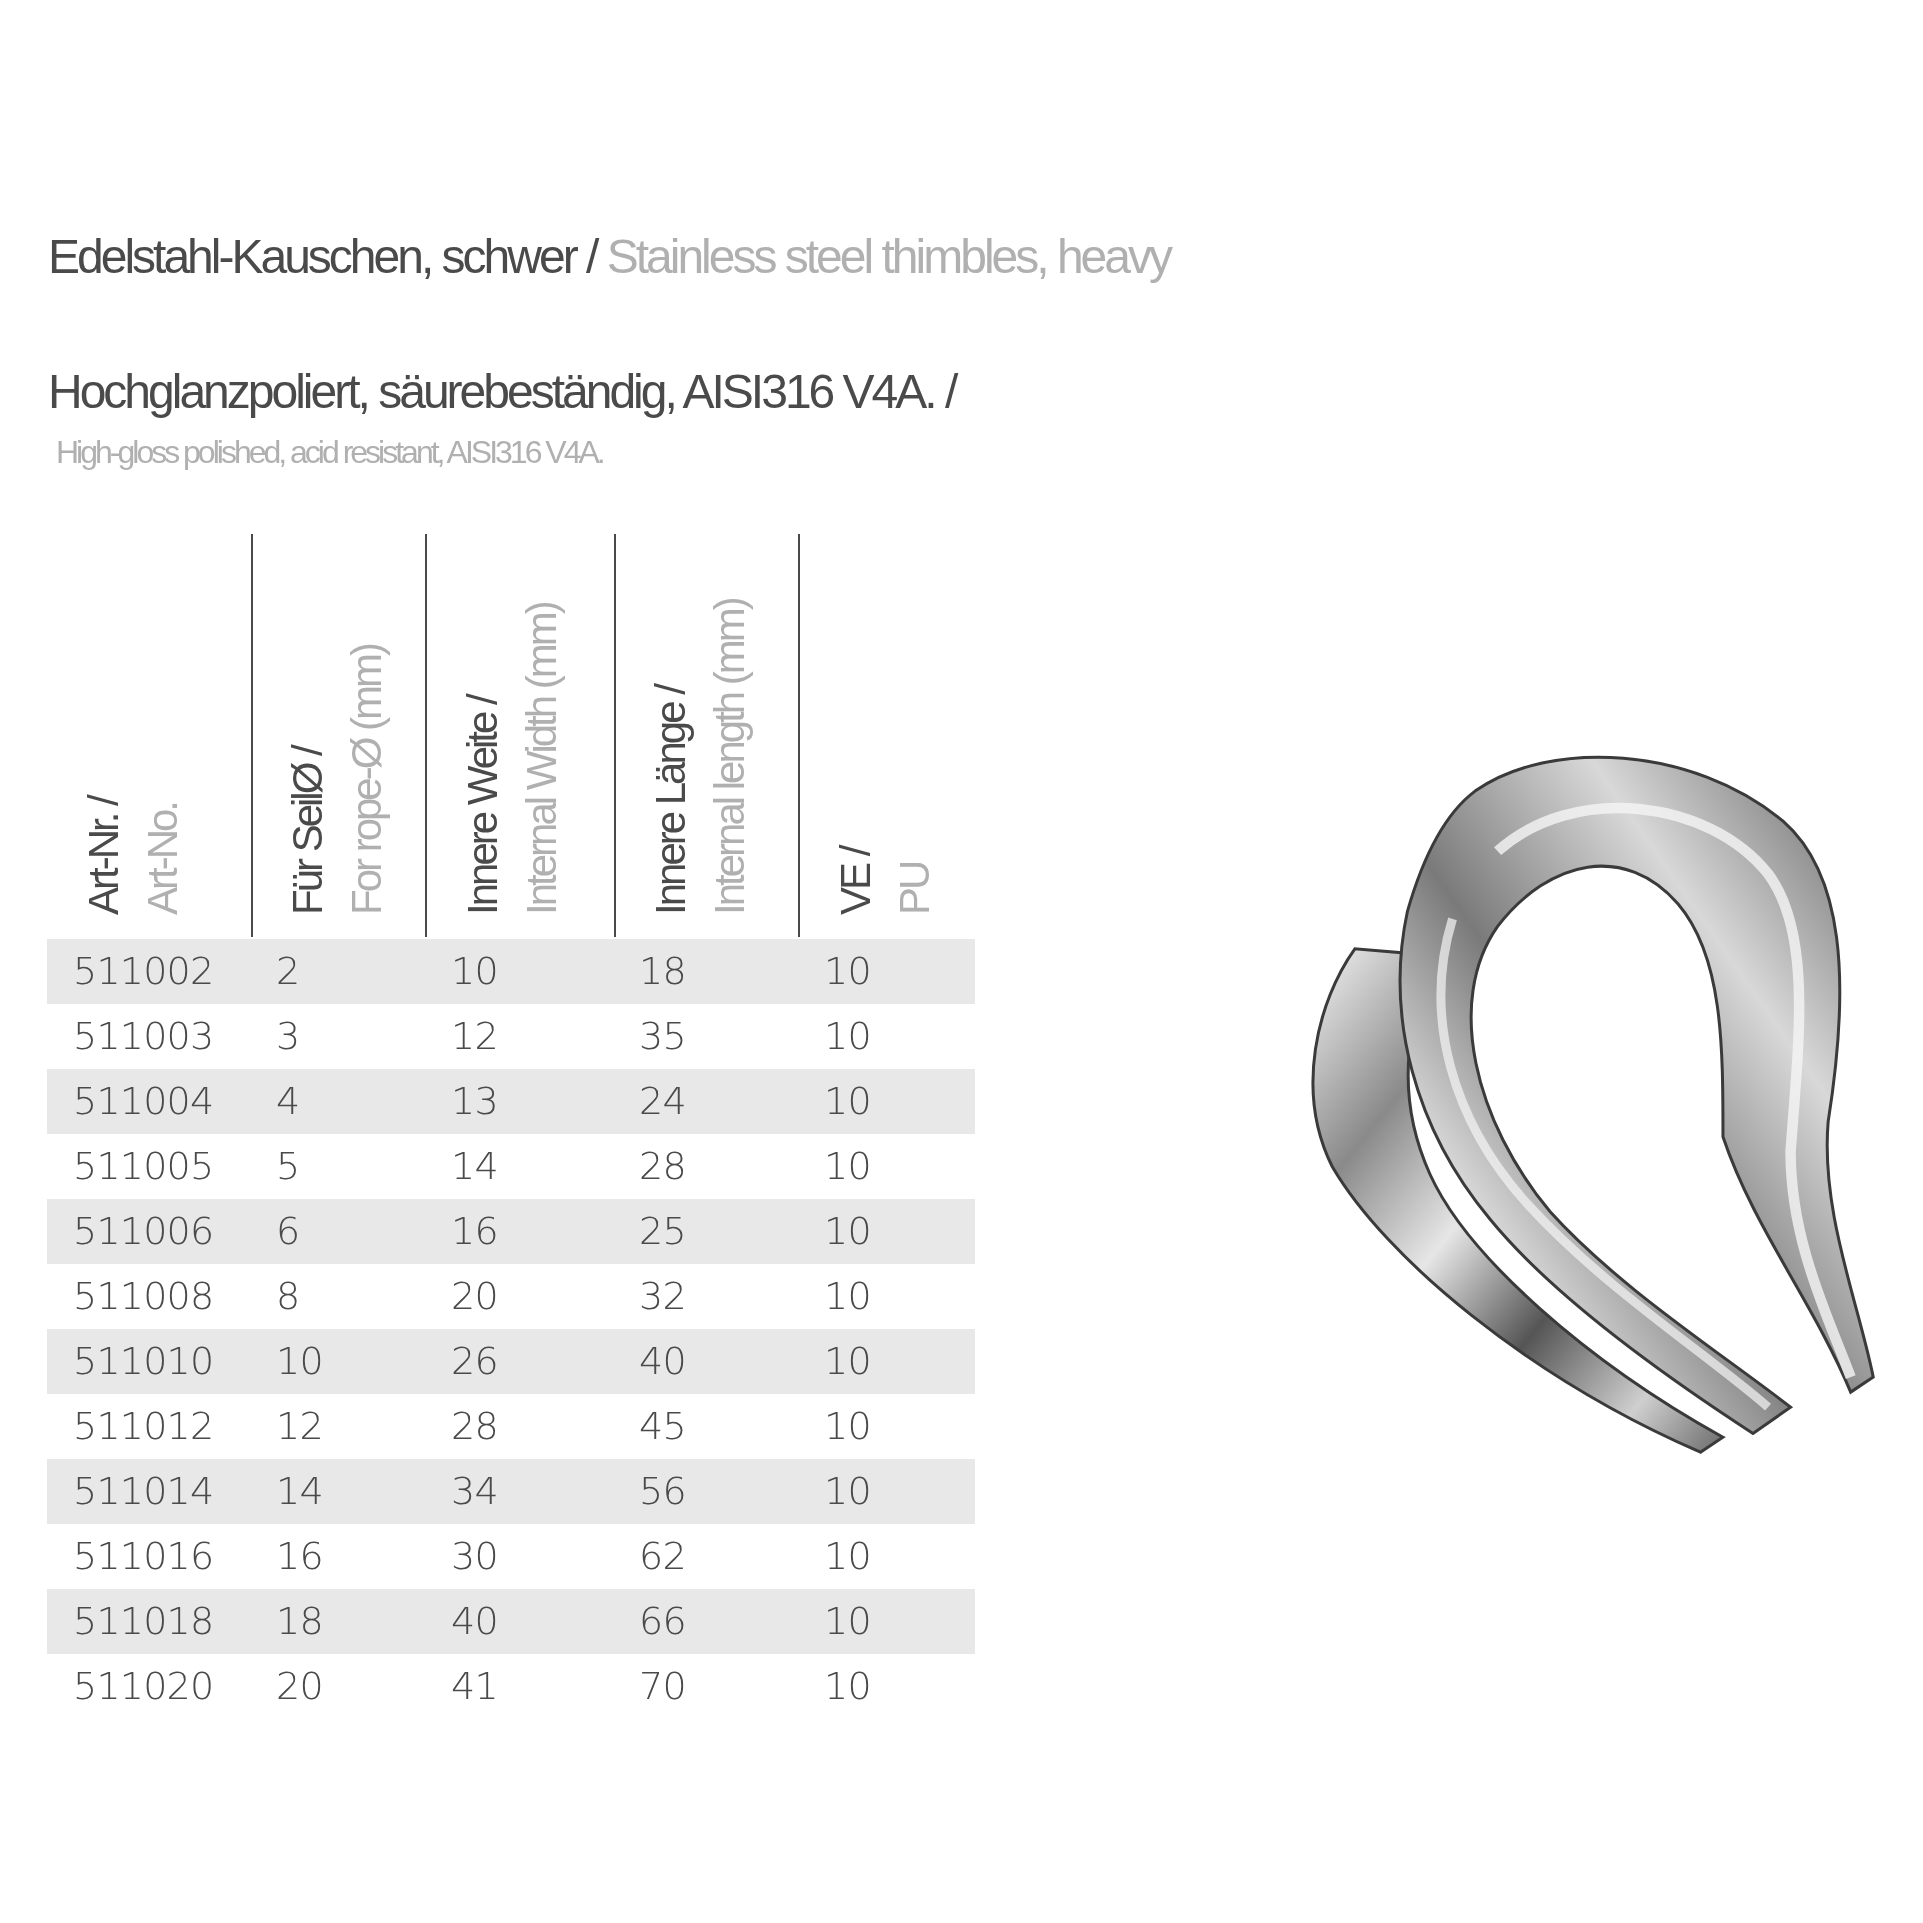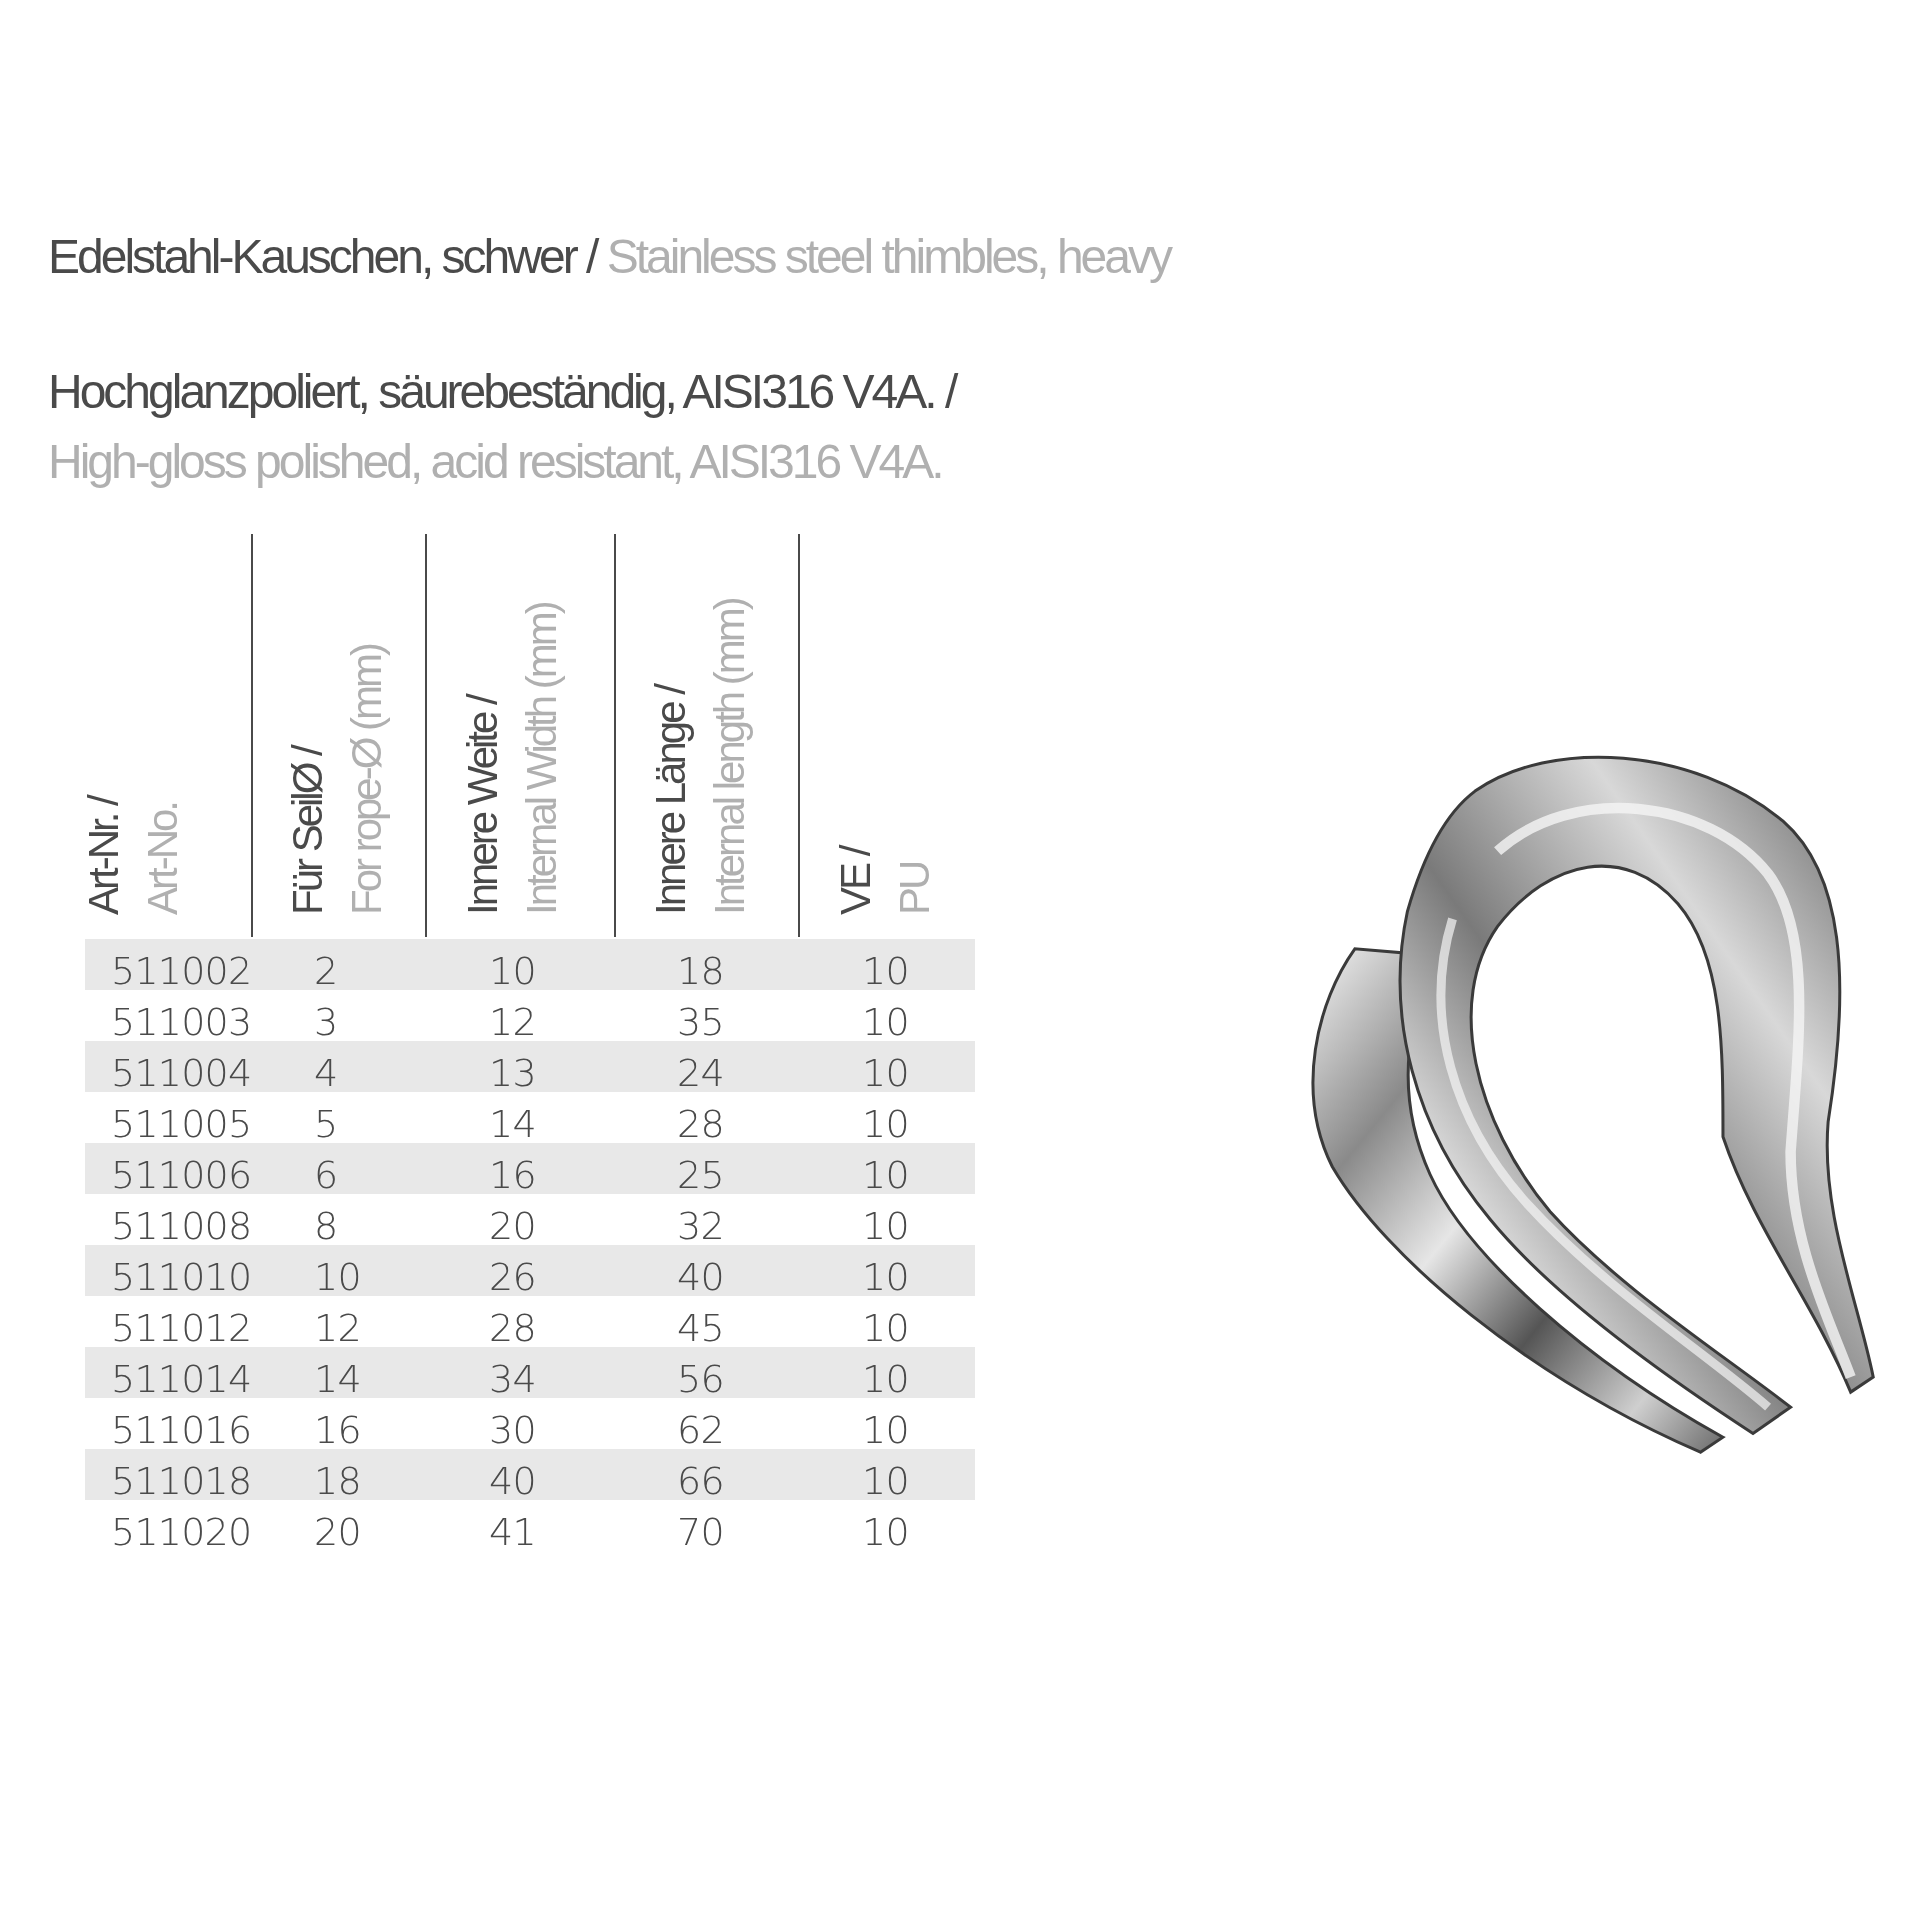--- a/index.html
+++ b/index.html
@@ -3,31 +3,31 @@
 <meta charset="utf-8">
 <style>
   html, body { margin:0; padding:0; background:#ffffff; }
   body { width:1924px; height:1924px; position:relative; overflow:hidden;
          font-family:"Liberation Sans", sans-serif; }
   .title { position:absolute; left:48px; top:229px; font-size:48px; letter-spacing:-3px;
            white-space:nowrap;text-align:right; }
   .dark { color:#4a4a4a; }
   .light { color:#b0b0b0; }
   .sub1 { position:absolute; left:48px; top:364px; font-size:48px; letter-spacing:-3px; white-space:nowrap; }
-  .sub2 { position:absolute; left:48px; top:434px; font-size:48px; letter-spacing:-3px; white-space:nowrap; }
+  .sub2 { position:absolute; left:56px; top:434px; font-size:32px; letter-spacing:-3px; white-space:nowrap; }
   .header { position:absolute; left:47px; top:534px; width:928px; height:403px; }
   .vline { position:absolute; top:0; width:2.3px; height:403px; background:#4a4a4a; }
   .hcell { position:absolute; bottom:22.5px; width:128px; height:391px; }
   .hrot { position:absolute; left:0; bottom:0; transform-origin:left bottom;
           transform:rotate(-90deg) translate(0, 100%); white-space:nowrap;
           font-size:42px; letter-spacing:-3px; line-height:59px; }
   .hrot div { height:59px; }
   .rows { position:absolute; left:47px; top:939px; width:928px; }
-  .row { position:relative; height:51px; font-family:"DejaVu Sans", sans-serif;
-         font-size:38px; color:#4a4a4a; font-weight:300;margin-left:38px; }
+  .row { position:relative; height:65px; font-family:"DejaVu Sans", sans-serif;
+         font-size:38px; color:#4a4a4a; font-weight:300; }
   .row.shade { background:#e8e8e8; }
   .cell { position:absolute; top:0; line-height:65px; letter-spacing:-0.8px; }
   .c0 { left:26px; } .c1 { left:229px; } .c2 { left:404px; } .c3 { left:592px; } .c4 { left:777px; }
   .thimble { position:absolute; left:1302px; top:731px; width:579px; height:740px; }
 </style>
 </head>
 <body>
 
 <div class="title">
   <span class="dark">Edelstahl-Kauschen, schwer /</span>

